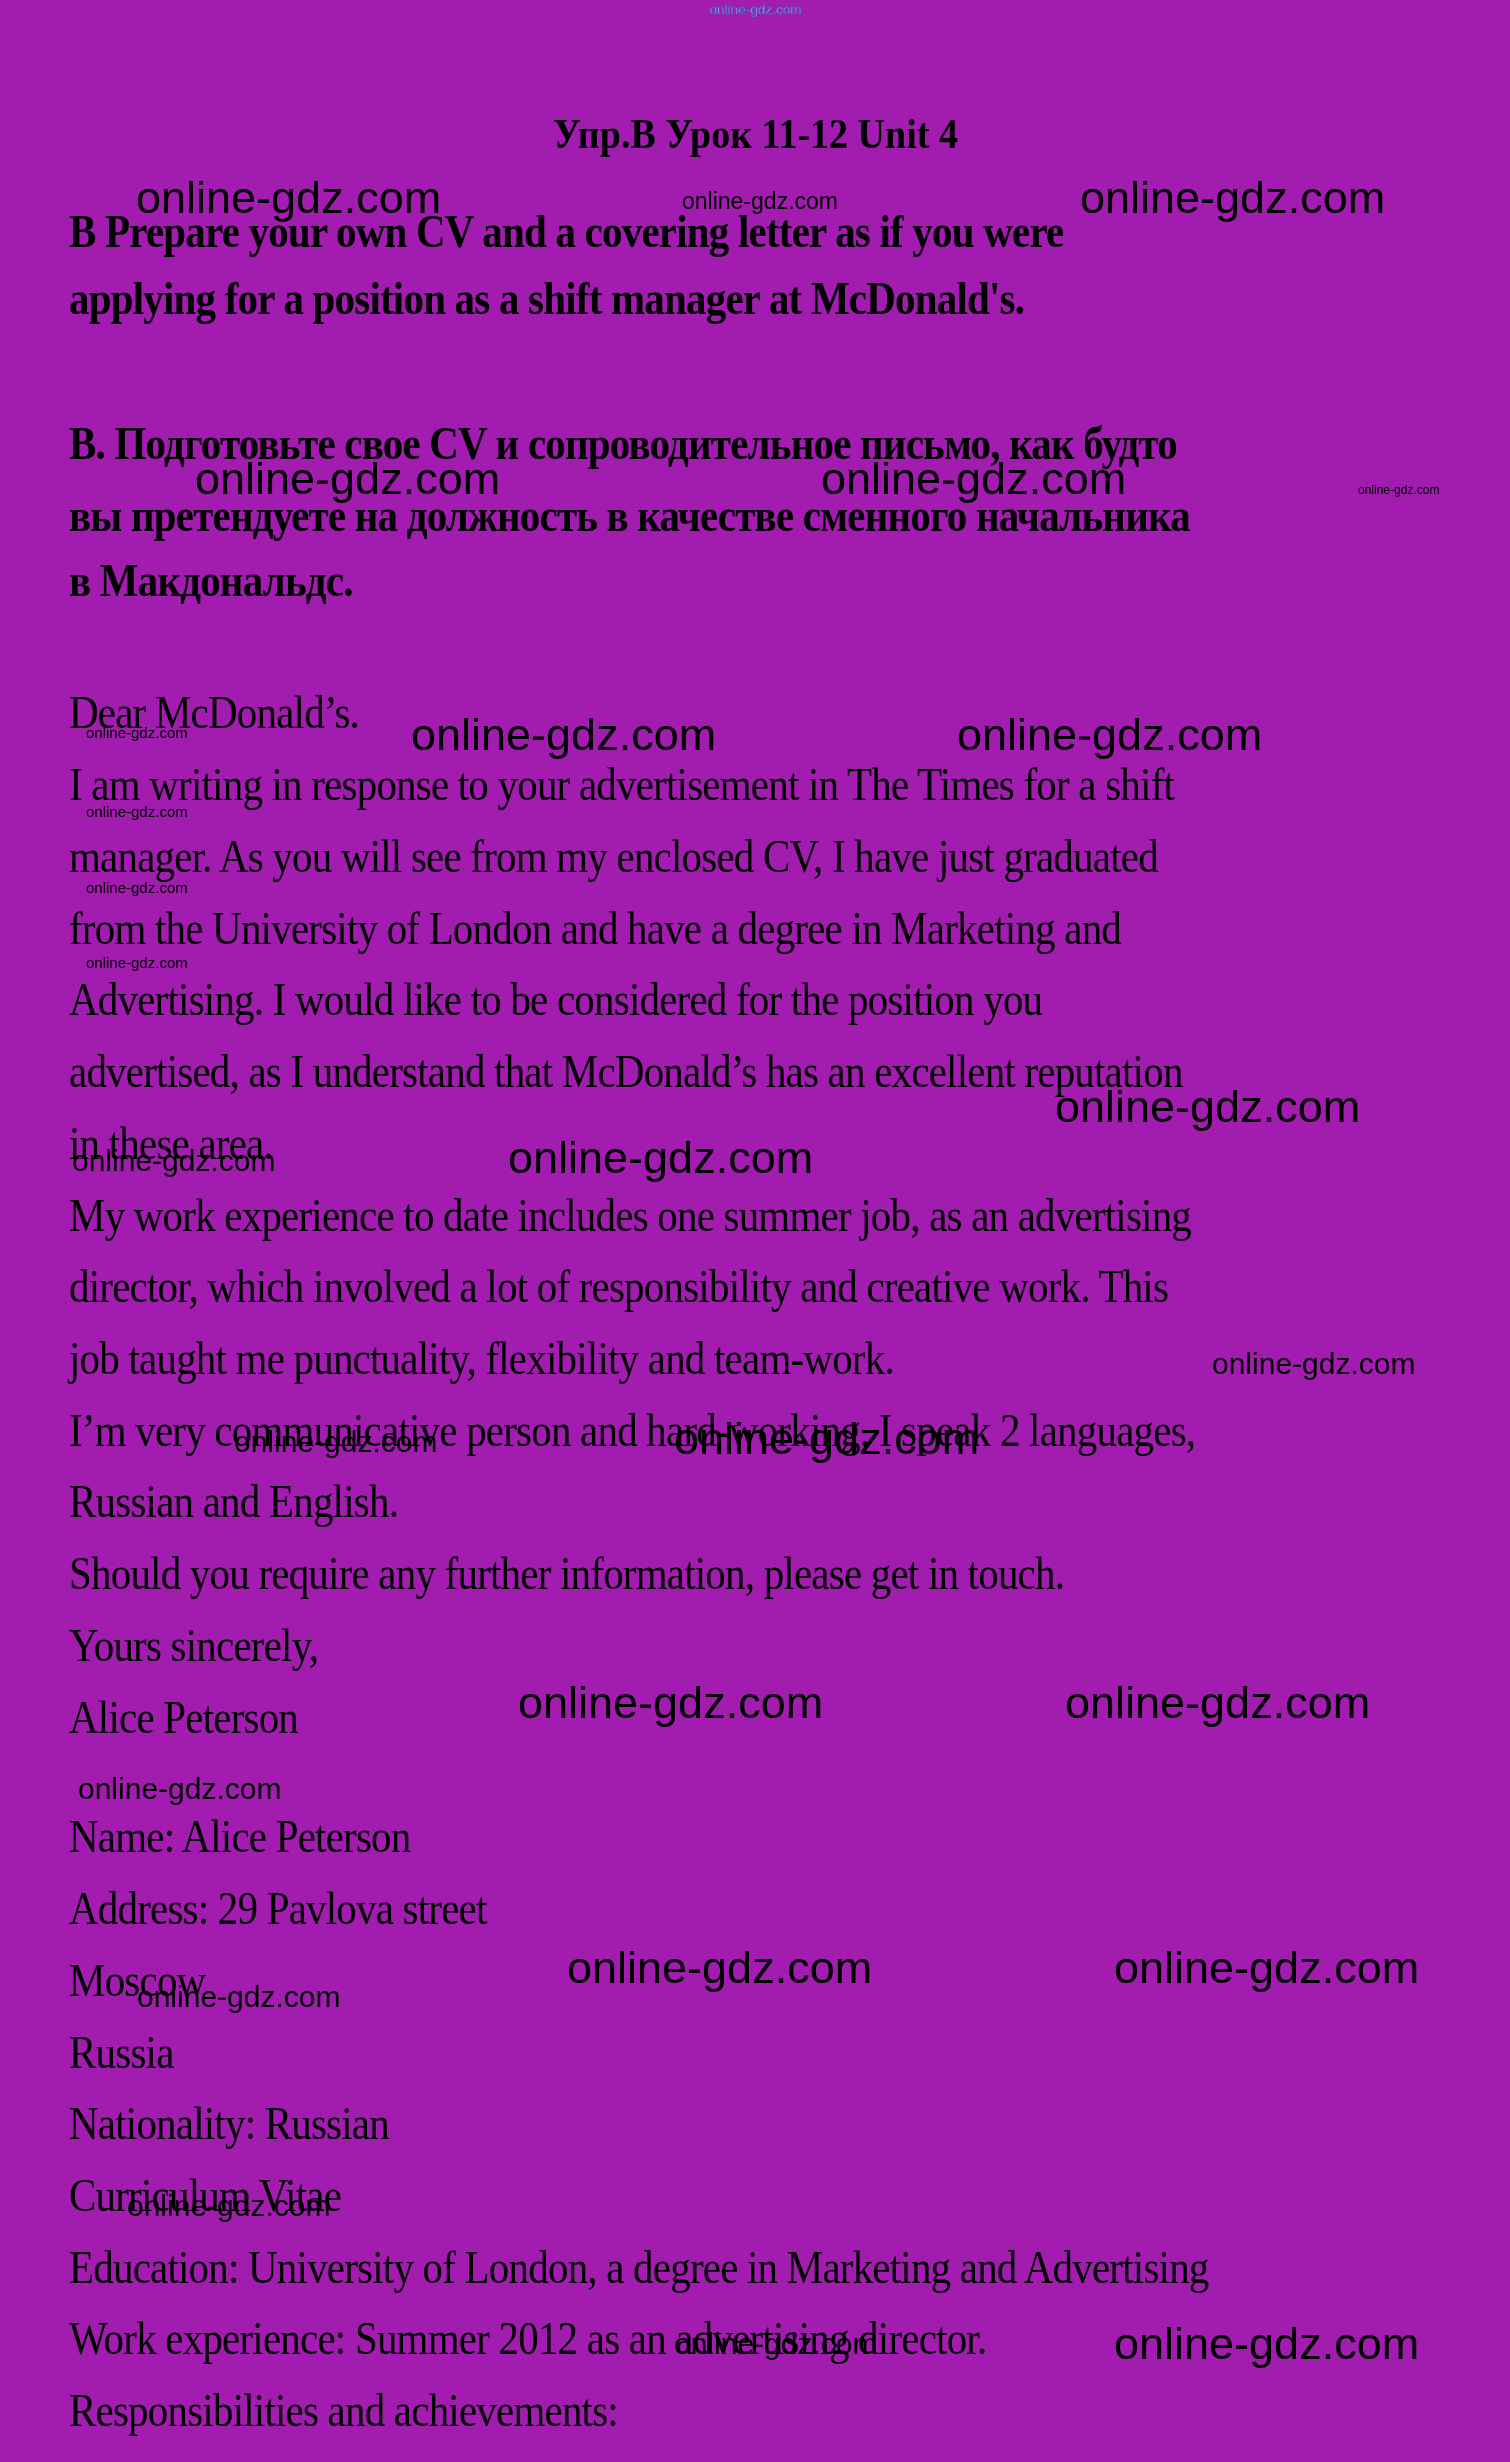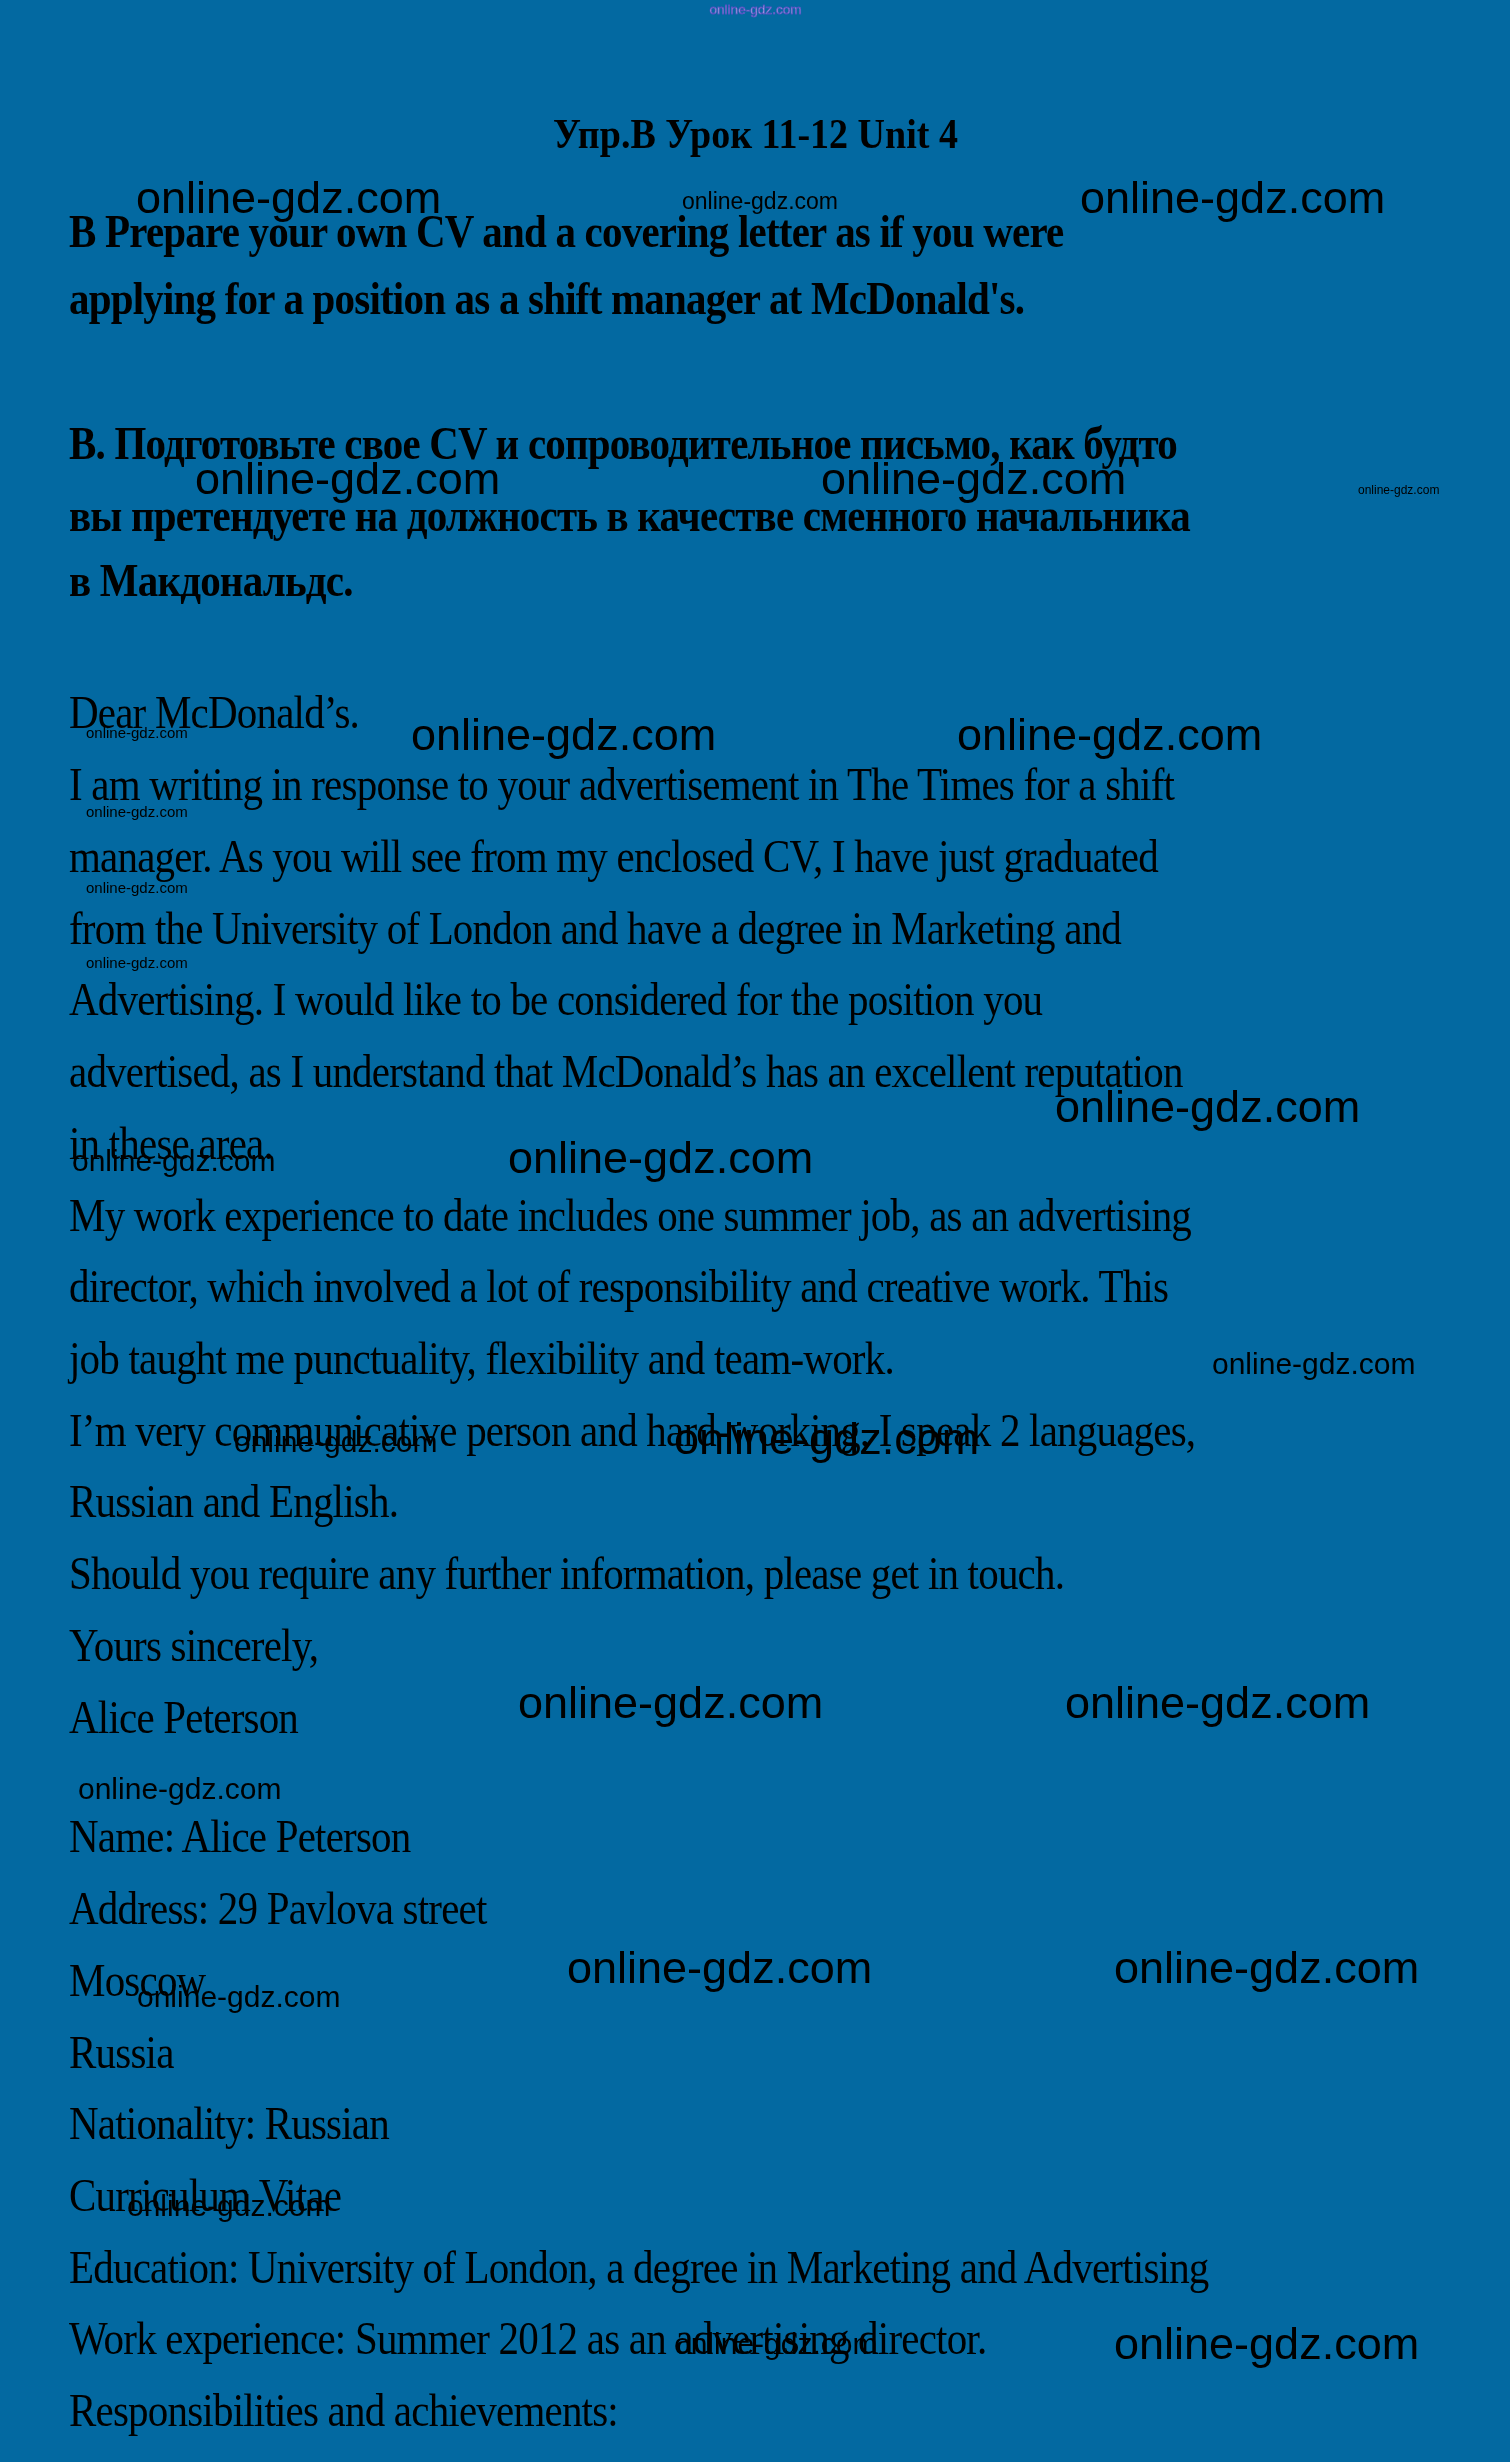--- a/index.html
+++ b/index.html
@@ -1,20 +1,20 @@
 <!DOCTYPE html>
 <html style="font-size:12.8px"><head>
 <meta charset="utf-8">
 <style>
   html, body { margin: 0; padding: 0; background: #ffffff; }
   .page {
     position: relative;
     width: 1511px;
     height: 2462px;
-    background: #0369a1;
+    background: #a21caf;
     color: #000;
     font-family: "Liberation Serif", serif;
     overflow: hidden;
   }
   .line {
     position: absolute;
     left: 69px;
     white-space: nowrap;
     font-size: 41px;
     line-height: 1;

